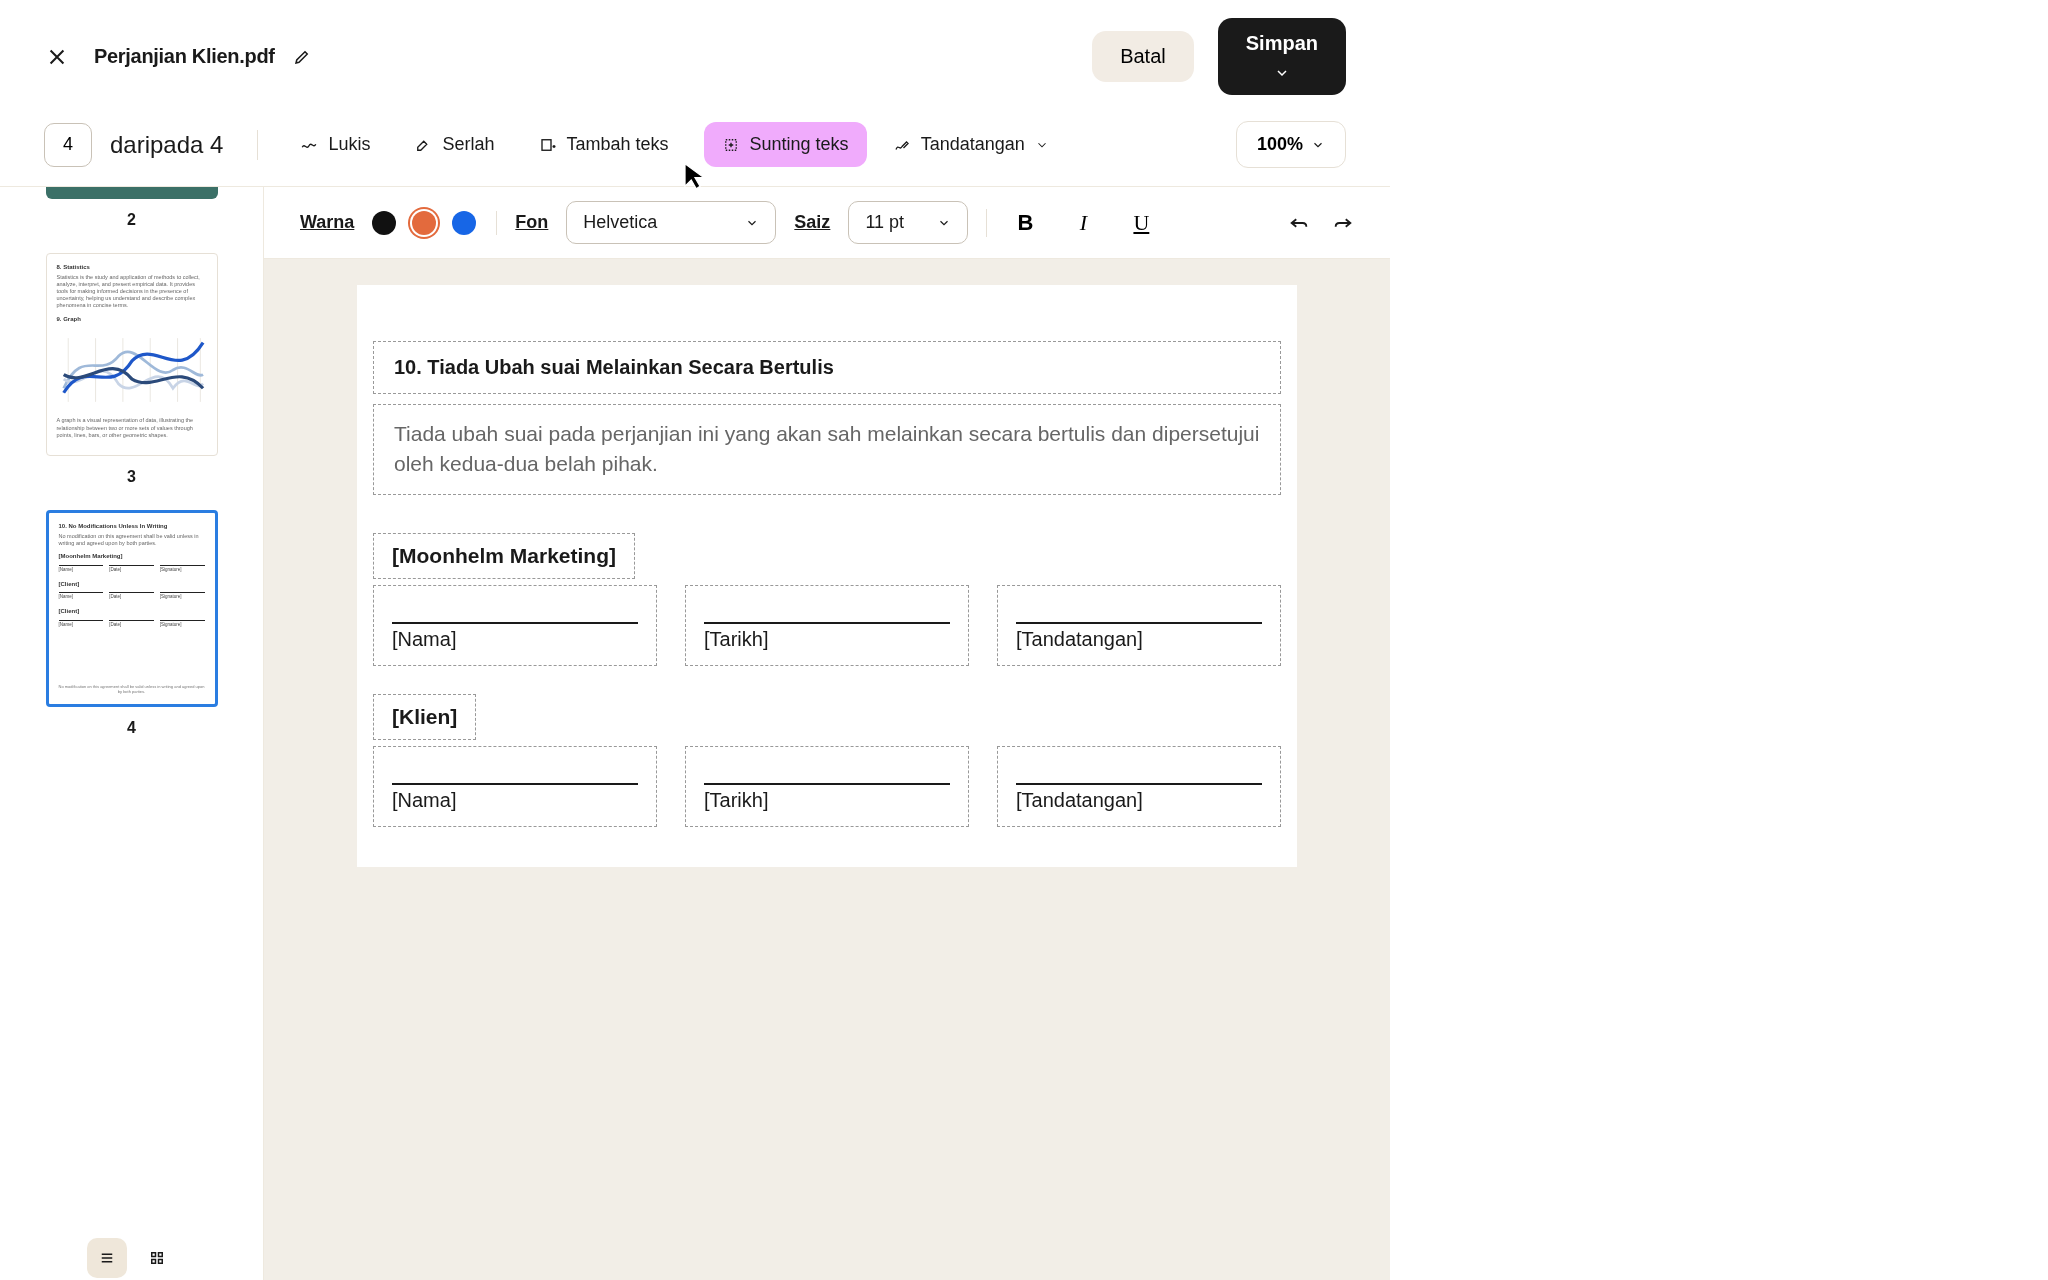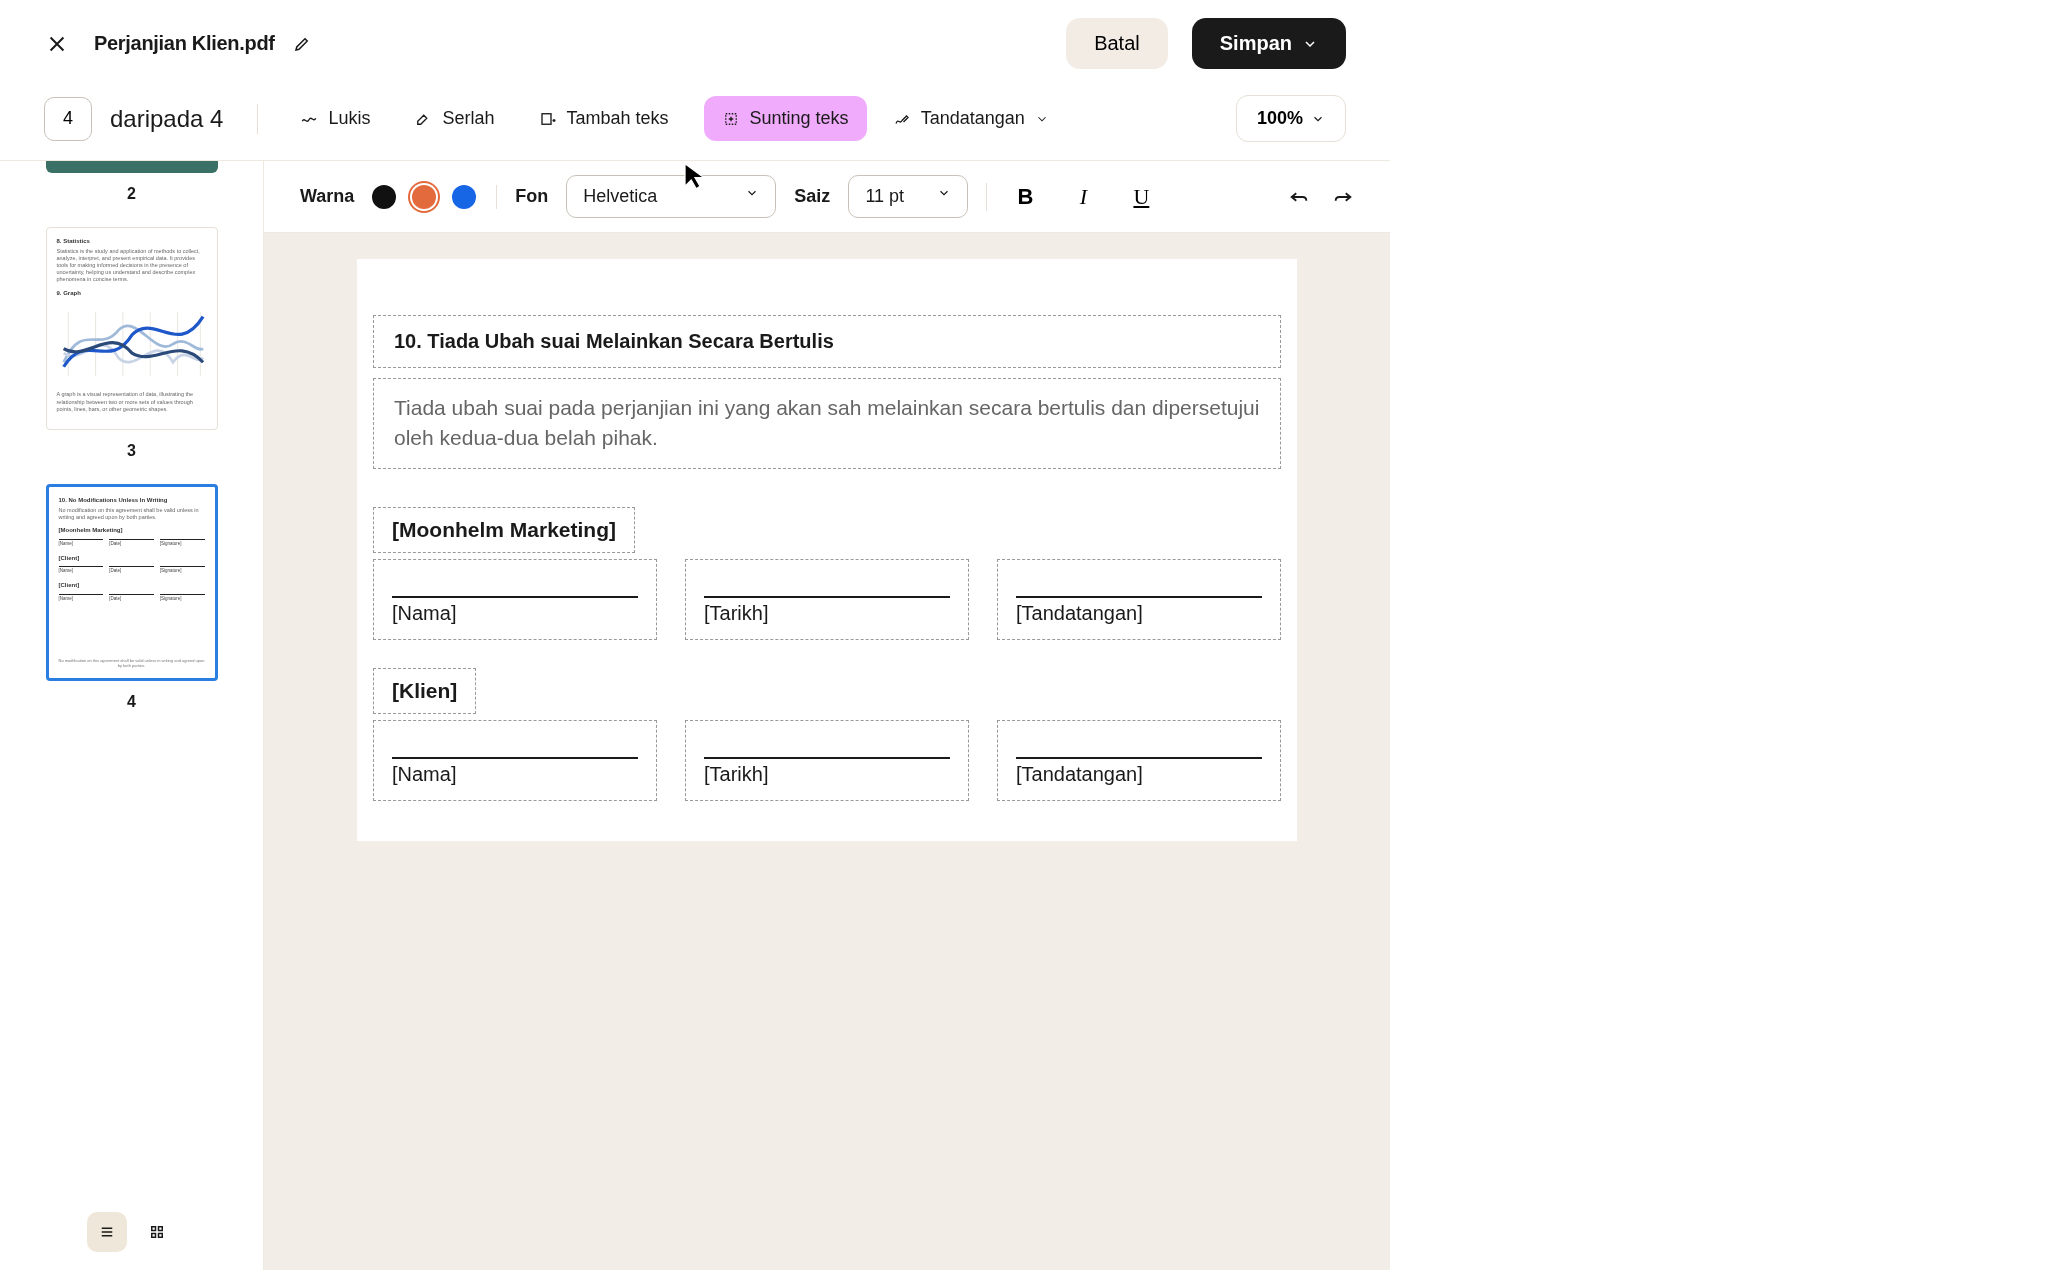--- a/index.html
+++ b/index.html
@@ -6,21 +6,21 @@
 body { font-family: -apple-system, BlinkMacSystemFont, "Segoe UI", Helvetica, Arial, sans-serif; background: #fff; color: #1a1a1a; overflow: hidden; }
 
 
 .header { display: flex; align-items: center; padding: 18px 44px; gap: 24px; }
 .close-x { width: 26px; height: 26px; cursor: pointer; display:flex; align-items:center; justify-content:center; }
 .close-x svg { width: 22px; height: 22px; stroke: #1a1a1a; stroke-width: 2.2; }
 .title { font-size: 20px; font-weight: 700; letter-spacing: -0.3px; }
 .edit-pencil { width:18px; height:18px; margin-left:-6px; }
 .header-spacer { flex: 1; }
 .btn-cancel { background: #f2ece4; border: none; border-radius: 14px; padding: 14px 28px; font-size: 20px; font-weight: 400; cursor: pointer; }
-.btn-save { background: #1a1a1a; color: #fff; border: none; border-radius: 14px; padding: 14px 28px; font-size: 20px; font-weight: 600; cursor: pointer; display: inline-flex; align-items: center; gap: 10px; }
+.btn-save { background: #1a1a1a; color: #fff; border: none; border-radius: 14px; padding: 14px 28px; font-size: 20px; font-weight: 600; cursor: pointer; display: inline-flex; align-items: center; gap: 10px; flex-direction: column; }
 .btn-save svg { width:16px; height:16px; stroke:#fff; stroke-width:2.2; fill:none; }
 
 
 .toolbar { display: flex; align-items: center; padding: 8px 44px 18px 44px; gap: 8px; }
 .page-input { width: 48px; height: 44px; border: 1.5px solid #c9c2b7; border-radius: 10px; text-align: center; font-size: 18px; font-weight:500; }
 .page-of { font-size: 24px; margin-left: 10px; margin-right: 10px; }
 .vdiv { width: 1px; height: 30px; background: #e6e0d6; margin: 0 16px; }
 .tool-btn { display: inline-flex; align-items: center; gap: 10px; padding: 12px 18px; border-radius: 12px; font-size: 18px; cursor: pointer; border:none; background:transparent; color:#1a1a1a; }
 .tool-btn.active { background: #f0abfc; margin-left: 9px; }
 .tool-btn svg { width:18px; height:18px; stroke:#1a1a1a; stroke-width:1.8; fill:none; }
@@ -50,27 +50,27 @@
 .thumb-foot { margin-top:56px; font-size:4px; color:#777; text-align:center; }
 
 .view-toggle { display:flex; gap:10px; padding-top:14px; }
 .vt-btn { width:40px; height:40px; border-radius:10px; display:flex; align-items:center; justify-content:center; background:transparent; border:none; cursor:pointer; }
 .vt-btn.active { background:#efe7da; }
 .vt-btn svg { width:18px; height:18px; stroke:#1a1a1a; stroke-width:2; fill:none; }
 
 
 .editor { flex:1; display:flex; flex-direction:column; background:#f2eee7; }
 .format-bar { background:#fff; border-bottom:1px solid #eee9df; display:flex; align-items:center; padding: 14px 36px; gap:18px; }
-.fb-label { font-size:18px; font-weight:600; }
+.fb-label { font-size:18px; font-weight:600;text-decoration:underline; }
 .color-swatch { width:24px; height:24px; border-radius:50%; cursor:pointer; }
 .color-swatch.black { background:#111; }
 .color-swatch.orange { background:#e36a3d; box-shadow: 0 0 0 2px #fff, 0 0 0 4px #e36a3d; }
 .color-swatch.blue { background:#1766e6; }
 .color-group { display:flex; align-items:center; gap:16px; padding-right:20px; border-right:1px solid #e6e0d6; }
-.select-box { border:1.5px solid #c9c2b7; border-radius:10px; padding:10px 16px; font-size:18px; display:inline-flex; gap:32px; background:#fff; cursor:pointer; min-width:120px; justify-content:space-between; }
+.select-box { border:1.5px solid #c9c2b7; border-radius:10px; padding:10px 16px; font-size:18px; display:inline-flex; align-items:center; gap:32px; background:#fff; cursor:pointer; min-width:120px; justify-content:space-between; }
 .select-box.font { min-width:210px; }
 .select-box svg { width:14px; height:14px; stroke:#1a1a1a; stroke-width:2; fill:none; }
 .style-btn { width:40px; height:40px; display:flex; align-items:center; justify-content:center; font-size:22px; font-family: Georgia, serif; cursor:pointer; border:none; background:transparent; border-radius:8px; }
 .style-bold { font-weight:800; font-family: inherit; }
 .style-italic { font-style:italic; }
 .style-underline { text-decoration:underline; }
 .fb-divider { width:1px; height:28px; background:#e6e0d6; }
 .fb-spacer { flex:1; }
 .undo-redo { display:flex; gap:22px; }
 .undo-redo svg { width:22px; height:22px; stroke:#1a1a1a; stroke-width:2; fill:none; cursor:pointer; }

